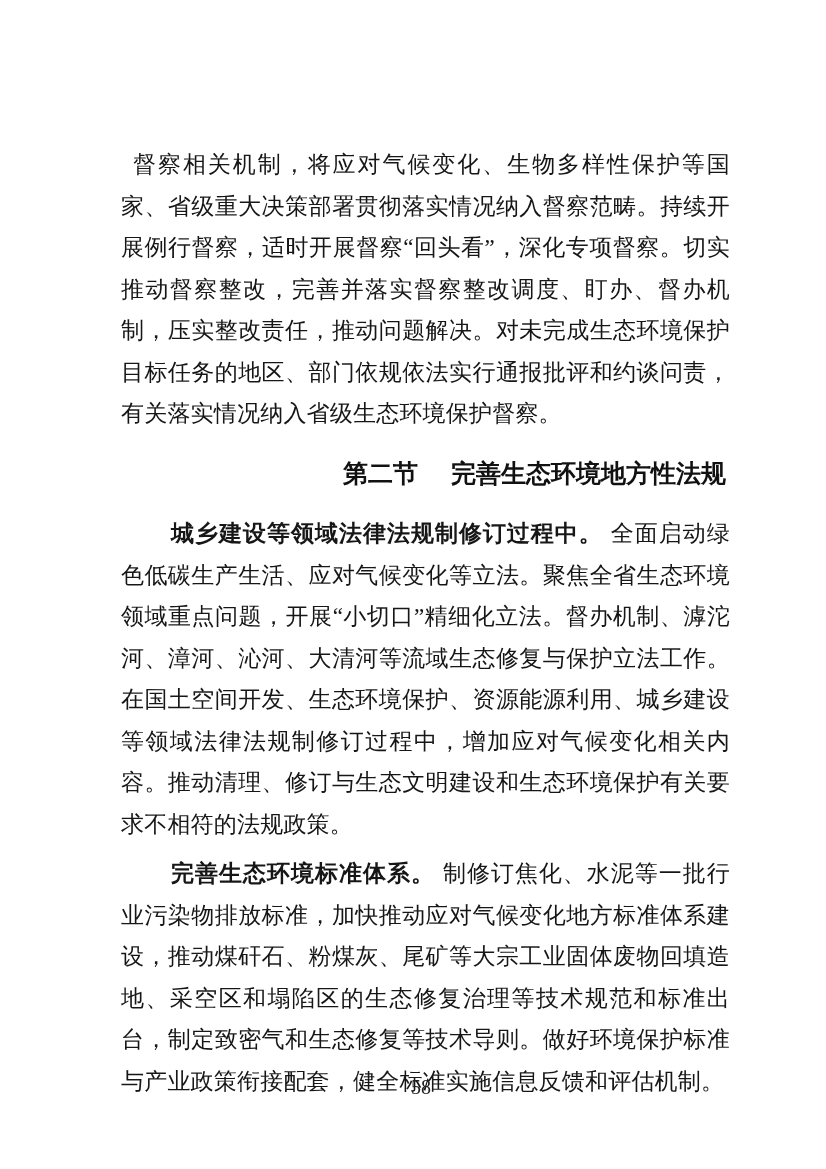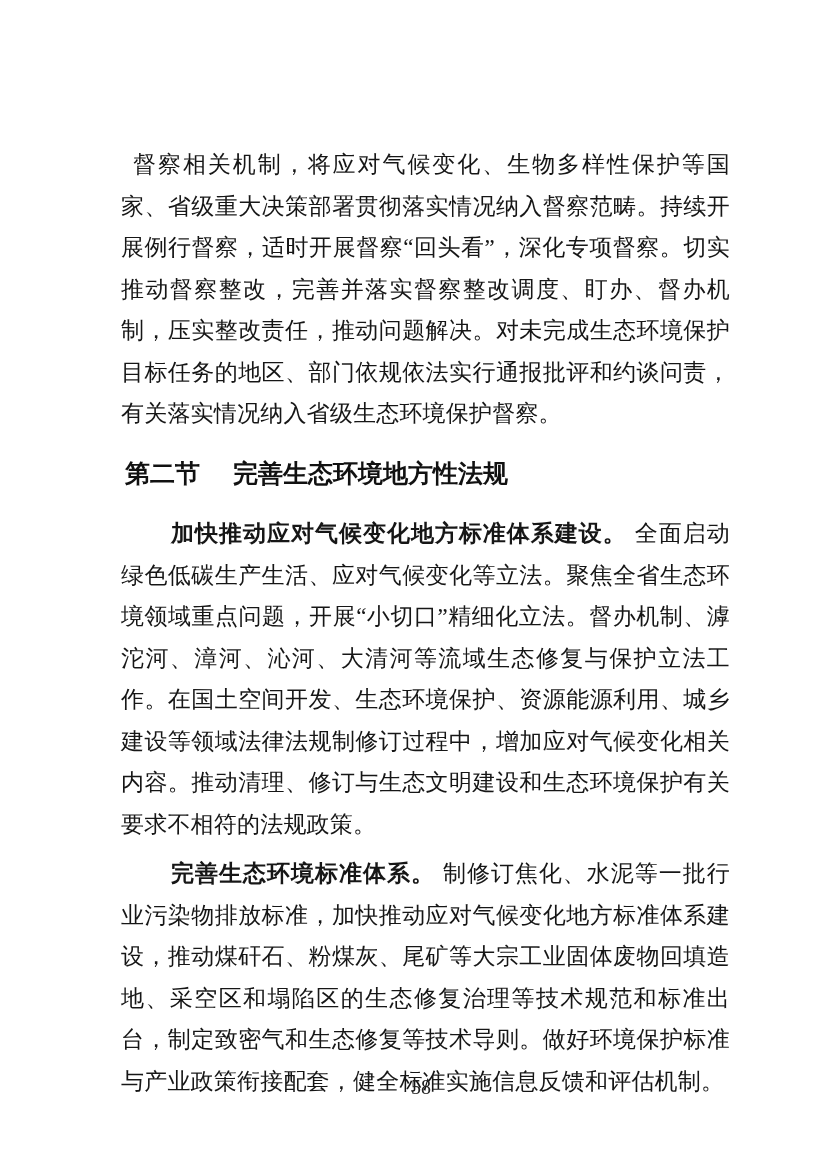--- a/index.html
+++ b/index.html
@@ -27,21 +27,21 @@
     text-align: justify;
     letter-spacing: 0.2px;
     color: #161616;
   }
   .para.indent { text-indent: 2em; }
   .para b { font-weight: bold; }
   .section-heading {
     font-size: 25px;
     line-height: 41.5px;
     font-weight: bold;
-    text-align: left;
+    text-align: right;
     margin: 10px 0 11px 0;
     color: #111111;
   }
   .section-heading .heading-title { margin-left: 1em; }
   .footer {
     position: absolute;
     left: 0;
     top: 1064px;
     width: 826px;
     text-align: center;
@@ -53,21 +53,21 @@
 </head>
 <body>
 
 <div class="page">
   <div class="content">
 
     <p class="para"><b></b><span>督察相关机制，将应对气候变化、生物多样性保护等国家、省级重大决策部署贯彻落实情况纳入督察范畴。持续开展例行督察，适时开展督察“回头看”，深化专项督察。切实推动督察整改，完善并落实督察整改调度、盯办、督办机制，压实整改责任，推动问题解决。对未完成生态环境保护目标任务的地区、部门依规依法实行通报批评和约谈问责，有关落实情况纳入省级生态环境保护督察。</span></p>
 
     <h2 class="section-heading"><span class="heading-number">第二节</span><span class="heading-title">完善生态环境地方性法规</span></h2>
 
-    <p class="para indent"><b>加快推动应对气候变化地方标准体系建设。</b><span>全面启动绿色低碳生产生活、应对气候变化等立法。聚焦全省生态环境领域重点问题，开展“小切口”精细化立法。督办机制、滹沱河、漳河、沁河、大清河等流域生态修复与保护立法工作。在国土空间开发、生态环境保护、资源能源利用、城乡建设等领域法律法规制修订过程中，增加应对气候变化相关内容。推动清理、修订与生态文明建设和生态环境保护有关要求不相符的法规政策。</span></p>
+    <p class="para indent"><b>城乡建设等领域法律法规制修订过程中。</b><span>全面启动绿色低碳生产生活、应对气候变化等立法。聚焦全省生态环境领域重点问题，开展“小切口”精细化立法。督办机制、滹沱河、漳河、沁河、大清河等流域生态修复与保护立法工作。在国土空间开发、生态环境保护、资源能源利用、城乡建设等领域法律法规制修订过程中，增加应对气候变化相关内容。推动清理、修订与生态文明建设和生态环境保护有关要求不相符的法规政策。</span></p>
 
     <p class="para indent"><b>完善生态环境标准体系。</b><span>制修订焦化、水泥等一批行业污染物排放标准，加快推动应对气候变化地方标准体系建设，推动煤矸石、粉煤灰、尾矿等大宗工业固体废物回填造地、采空区和塌陷区的生态修复治理等技术规范和标准出台，制定致密气和生态修复等技术导则。做好环境保护标准与产业政策衔接配套，健全标准实施信息反馈和评估机制。</span></p>
 
 
   </div>
 
   <div class="footer">58</div>
 </div>
 
 </body></html>

